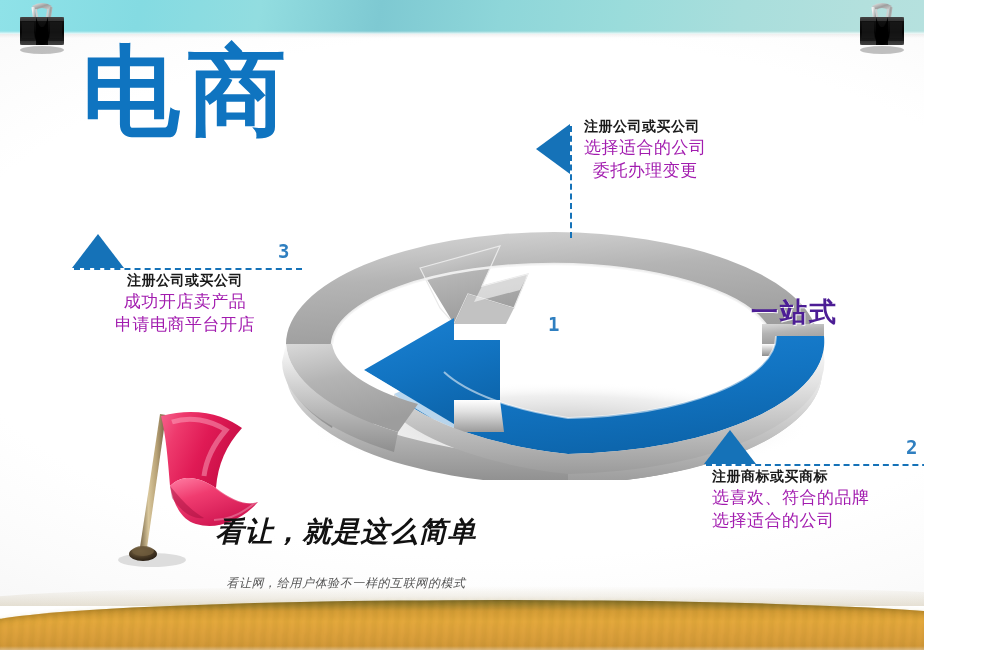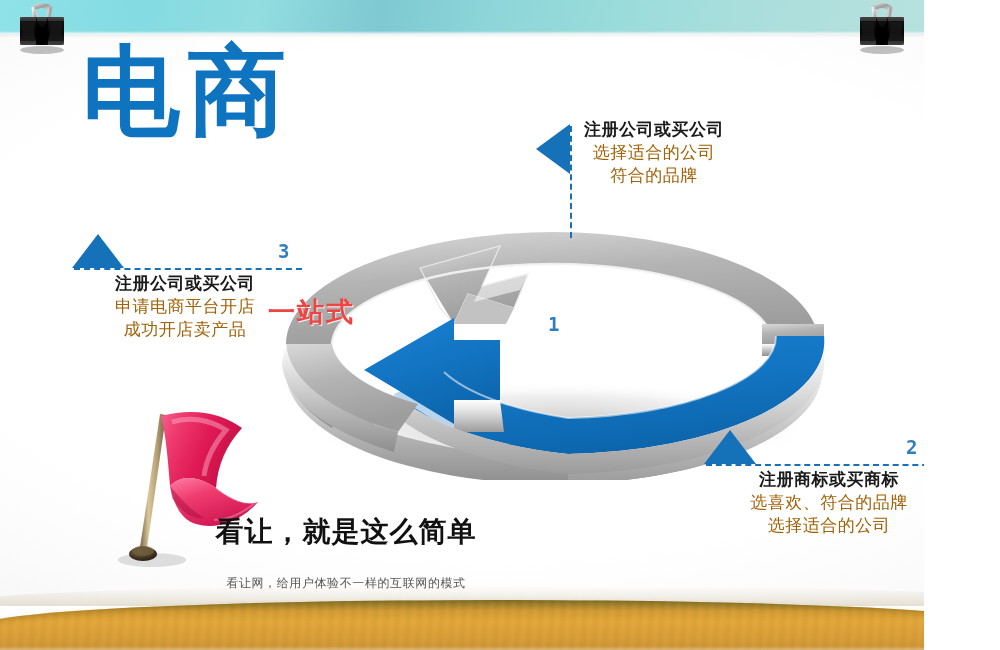--- a/index.html
+++ b/index.html
@@ -108,43 +108,43 @@
     position: absolute;
     left: 268px; top: 232px;
     width: 570px; height: 248px;
   }
   .cycle svg { display: block; }
 
   .cycle-center-label {
     position: absolute;
     left: 0; right: 0;
     top: 62px;
-    text-align: left;
+    text-align: right;
     font-family: "DejaVu Sans", "Liberation Sans", sans-serif;
     font-size: 27px;
     font-weight: 700;
-    color: #ef4444;
+    color: #4c1d95;
     letter-spacing: 2px;
     text-shadow: 1px 1px 0 rgba(255,255,255,.9);
     pointer-events: none;
   }
 
   
   .step { position: absolute; }
   .step-title {
-    font-size: 17px;
+    font-size: 14px;
     font-weight: 700;
     color: #1a1a1a;
     letter-spacing: .5px;
     white-space: nowrap;
   }
   .step-line {
     font-size: 17px;
     font-weight: 400;
-    color: #a16207;
+    color: #a21caf;
     letter-spacing: .5px;
     white-space: nowrap;
   }
   .step-num {
     font-family: "DejaVu Sans Mono", "Liberation Mono", monospace;
     font-size: 19px;
     font-weight: 700;
     color: #2f7fc0;
     line-height: 1;
   }
@@ -176,36 +176,37 @@
   #step-1 .s1-dashv { position: absolute; left: 34px; top: 8px; height: 112px; }
   #step-1 .s1-num { position: absolute; left: 12px; top: 197px; }
   #step-1 .s1-text { position: absolute; left: 48px; top: 0; text-align: center; }
   #step-1 .step-title { text-align: left; }
 
   
   #step-2 { left: 696px; top: 430px; }
   #step-2 .s2-tri { position: absolute; left: 8px; top: 0; }
   #step-2 .s2-dash { position: absolute; left: 10px; top: 34px; width: 232px; }
   #step-2 .s2-num { position: absolute; left: 210px; top: 8px; }
-  #step-2 .s2-text { position: absolute; left: 8px; top: 38px; text-align: center; width: 250px; }
+  #step-2 .s2-text { position: absolute; left: 16px; top: 38px; text-align: left; width: 250px; }
 
   
   #step-3 { left: 62px; top: 234px; }
   #step-3 .s3-tri { position: absolute; left: 10px; top: 0; }
   #step-3 .s3-dash { position: absolute; left: 12px; top: 34px; width: 228px; }
   #step-3 .s3-num { position: absolute; left: 216px; top: 8px; }
   #step-3 .s3-text { position: absolute; left: 0; top: 38px; text-align: center; width: 246px; }
 
   
   .flag { position: absolute; left: 86px; top: 402px; width: 190px; height: 180px; }
   .tagline {
     position: absolute;
     left: 196px; top: 513px;
     width: 300px;
     text-align: center;
+    font-style: italic;
   }
   .tagline-main {
     font-size: 28px;
     font-weight: 700;
     color: #111111;
     letter-spacing: 1px;
     white-space: nowrap;
   }
   .tagline-sub {
     margin-top: 24px;
@@ -374,43 +375,43 @@
     <div class="cycle-center-label">一站式</div>
   </div>
 
   <div class="step" id="step-1">
     <div class="tri tri-left s1-tri"></div>
     <div class="dash-v s1-dashv"></div>
     <div class="step-num s1-num">1</div>
     <div class="s1-text">
       <div class="step-title">注册公司或买公司</div>
       <div class="step-line">选择适合的公司</div>
-      <div class="step-line">符合的品牌</div>
+      <div class="step-line">委托办理变更</div>
     </div>
   </div>
 
   <div class="step" id="step-2">
     <div class="tri tri-up s2-tri"></div>
     <div class="dash-h s2-dash"></div>
     <div class="step-num s2-num">2</div>
     <div class="s2-text">
       <div class="step-title">注册商标或买商标</div>
       <div class="step-line">选喜欢、符合的品牌</div>
       <div class="step-line">选择适合的公司</div>
     </div>
   </div>
 
   <div class="step" id="step-3">
     <div class="tri tri-up s3-tri"></div>
     <div class="dash-h s3-dash"></div>
     <div class="step-num s3-num">3</div>
     <div class="s3-text">
       <div class="step-title">注册公司或买公司</div>
+      <div class="step-line">成功开店卖产品</div>
       <div class="step-line">申请电商平台开店</div>
-      <div class="step-line">成功开店卖产品</div>
     </div>
   </div>
 
   <div class="flag">
     <svg width="190" height="180" viewBox="0 0 190 180">
       <defs>
         <linearGradient id="poleGrad" x1="0" y1="0" x2="1" y2="0">
           <stop offset="0%" stop-color="#6b5a3c"></stop>
           <stop offset="35%" stop-color="#d9c79c"></stop>
           <stop offset="65%" stop-color="#b8a276"></stop>

